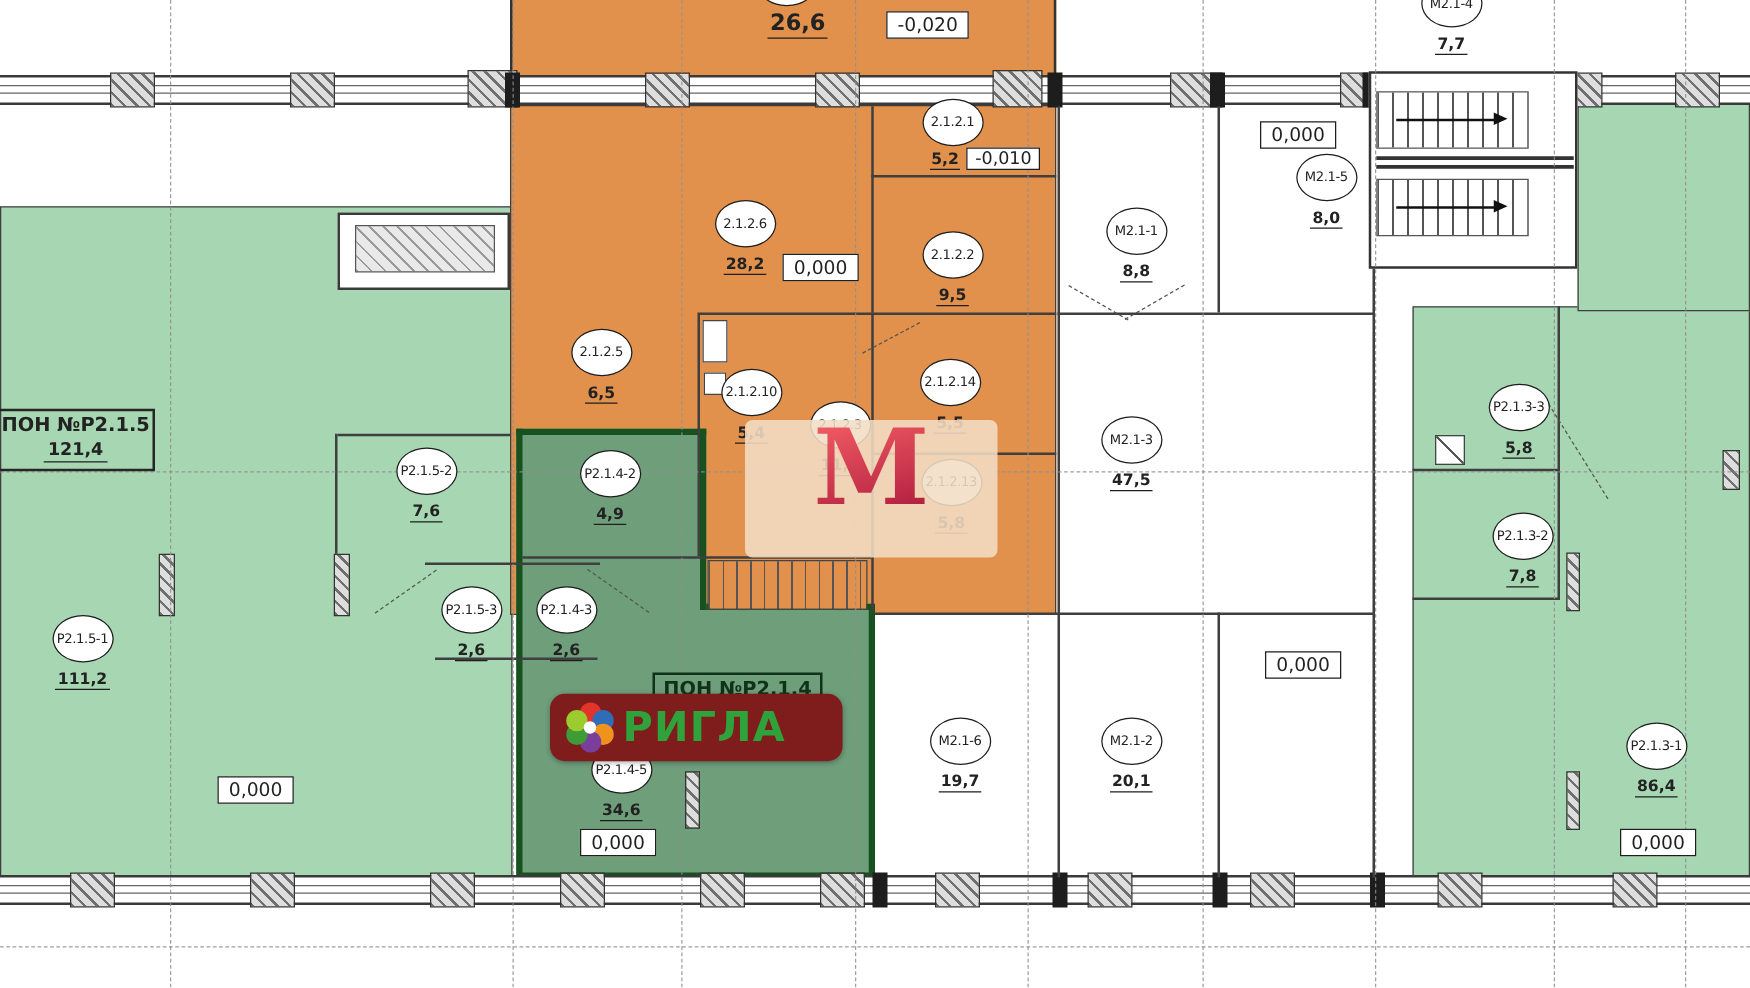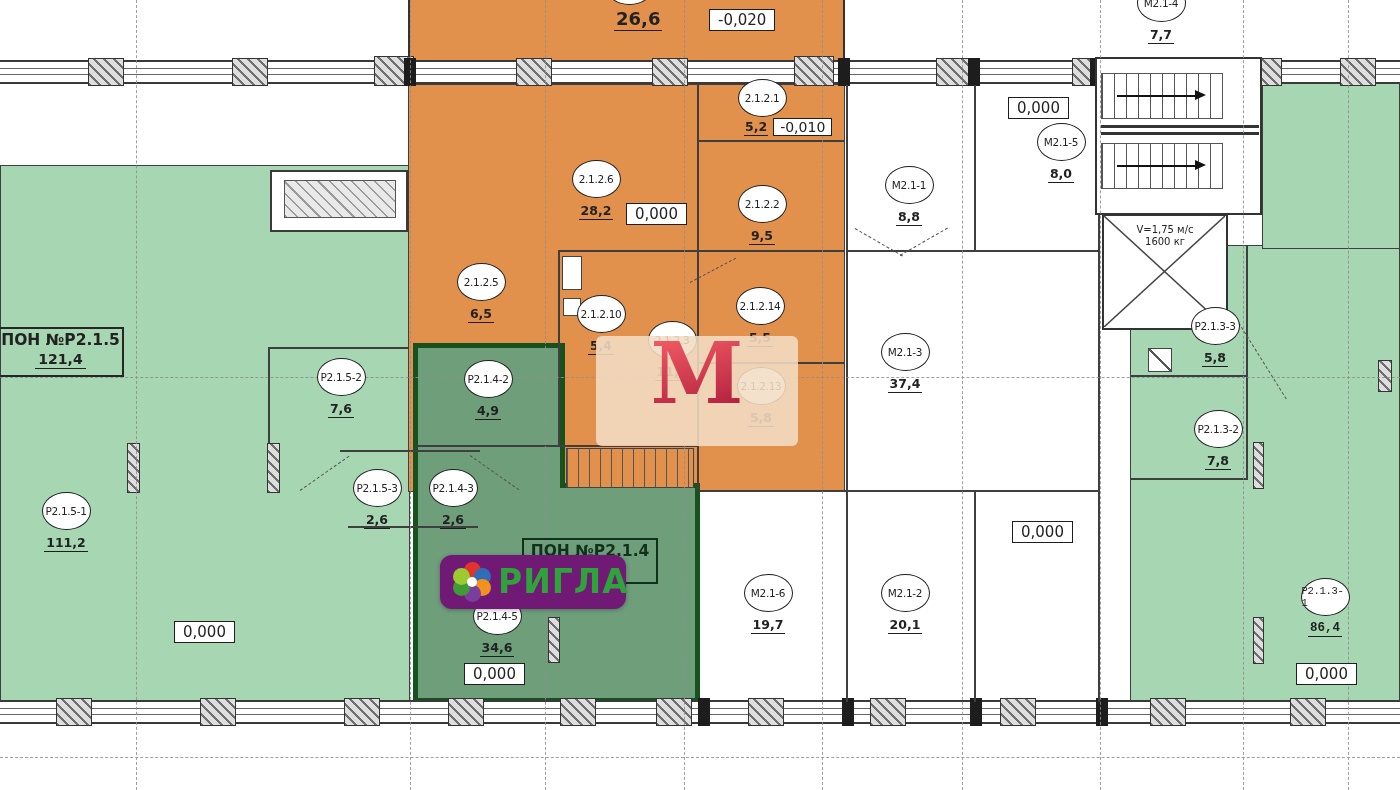--- a/index.html
+++ b/index.html
@@ -58,21 +58,21 @@
   .titlebox .t2{display:inline-block;font-size:14px;font-weight:600;border-bottom:1.4px solid #222;margin-top:1px;padding:0 3px 1px;}
   .tb-214{left:522px;top:538px;width:136px;height:46px;border-color:#11321a;color:#11321a;z-index:45;}
   
   .wm-panel{position:absolute;left:596px;top:336px;width:202px;height:110px;background:rgba(243,221,197,0.88);
             border-radius:6px;z-index:50;}
   .wm-m{position:absolute;left:0;top:-8px;width:202px;text-align:center;font-family:"DejaVu Serif",serif;font-weight:bold;
         font-size:84px;line-height:92px;background:linear-gradient(165deg,#ef5a63 20%,#b21f3e 80%);
         -webkit-background-clip:text;background-clip:text;color:transparent;}
   .wm-txt{position:absolute;left:0;top:78px;width:202px;text-align:center;font-family:"Liberation Serif",serif;
           font-weight:600;font-size:24px;letter-spacing:2.5px;color:#615c57;}
-  .logo{position:absolute;left:440px;top:555px;width:186px;height:54px;background:#701a75;border-radius:12px;
+  .logo{position:absolute;left:440px;top:555px;width:234px;height:54px;background:#7f1d1d;border-radius:12px;
         box-shadow:0 1px 4px rgba(0,0,0,.3);z-index:60;}
   .flower{position:absolute;left:12px;top:7px;width:40px;height:40px;}
   .petal{position:absolute;width:17px;height:17px;border-radius:50%;}
   .fcenter{position:absolute;left:15px;top:15px;width:10px;height:10px;border-radius:50%;background:#fff;}
   .logo-text{position:absolute;left:58px;top:7px;font-size:33px;font-weight:bold;color:#2ea33b;letter-spacing:1px;font-family:"DejaVu Sans",sans-serif;}
 </style>
 </head>
 <body>
 
 <div class="stage">
@@ -180,30 +180,20 @@
     <div class="rail" style="left:4px;top:66px;width:158px;height:2.5px;"></div>
     <div class="rail" style="left:4px;top:73px;width:158px;height:2.5px;"></div>
     <div class="flight" style="left:4px;top:84px;width:122px;height:46px;"></div>
     <div class="arrline" style="left:20px;top:36px;width:80px;"></div>
     <div class="tri" style="left:98px;top:31px;"></div>
     <div class="arrline" style="left:20px;top:106px;width:80px;"></div>
     <div class="tri" style="left:98px;top:101px;"></div>
   </div>
 
   <div class="blk" style="left:1117px;top:196px;width:74px;height:13px;"></div>
-  <div class="lift">
-    <svg width="121" height="111" viewBox="0 0 121 111">
-      <line x1="0" y1="0" x2="121" y2="111" stroke="#444" stroke-width="1.5"></line>
-      <line x1="121" y1="0" x2="0" y2="111" stroke="#444" stroke-width="1.5"></line>
-    </svg>
-    <div class="lift-txt">
-      <div>V=1,75 м/с</div>
-      <div>1600 кг</div>
-    </div>
-  </div>
 
   <div class="innstair"></div>
 
   <div class="titlebox" style="left:-3px;top:327px;width:127px;height:50px;z-index:20;">
     <div class="t1">ПОН №Р2.1.5</div>
     <span class="t2">121,4</span>
   </div>
   <div class="titlebox tb-214">
     <div class="t1">ПОН №Р2.1.4</div>
   </div>
@@ -275,21 +265,21 @@
   <div class="rlabel" style="left:877px;top:166px;">
     <div class="circ">М2.1-1</div>
     <div class="val">8,8</div>
   </div>
   <div class="rlabel" style="left:1029px;top:123px;">
     <div class="circ">М2.1-5</div>
     <div class="val">8,0</div>
   </div>
   <div class="rlabel" style="left:873px;top:333px;">
     <div class="circ">М2.1-3</div>
-    <div class="val">37,4</div>
+    <div class="val">47,5</div>
   </div>
   <div class="rlabel" style="left:736px;top:574px;">
     <div class="circ">М2.1-6</div>
     <div class="val">19,7</div>
   </div>
   <div class="rlabel" style="left:873px;top:574px;">
     <div class="circ">М2.1-2</div>
     <div class="val">20,1</div>
   </div>
   <div class="rlabel" style="left:1129px;top:-16px;">
@@ -297,21 +287,21 @@
     <div class="val">7,7</div>
   </div>
   <div class="rlabel" style="left:1183px;top:307px;">
     <div class="circ">Р2.1.3-3</div>
     <div class="val">5,8</div>
   </div>
   <div class="rlabel" style="left:1186px;top:410px;">
     <div class="circ">Р2.1.3-2</div>
     <div class="val">7,8</div>
   </div>
-  <div class="rlabel" style="left:1293px;top:578px;font-family:Liberation Mono, monospace;">
+  <div class="rlabel" style="left:1293px;top:578px;">
     <div class="circ">Р2.1.3-1</div>
     <div class="val">86,4</div>
   </div>
 
   <div class="lvl" style="left:709px;top:9px;">-0,020</div>
   <div class="lvl" style="left:626px;top:203px;">0,000</div>
   <div class="lvl" style="left:1008px;top:97px;">0,000</div>
   <div class="lvl" style="left:1012px;top:521px;">0,000</div>
   <div class="lvl" style="left:174px;top:621px;">0,000</div>
   <div class="lvl" style="left:464px;top:663px;z-index:35;">0,000</div>

